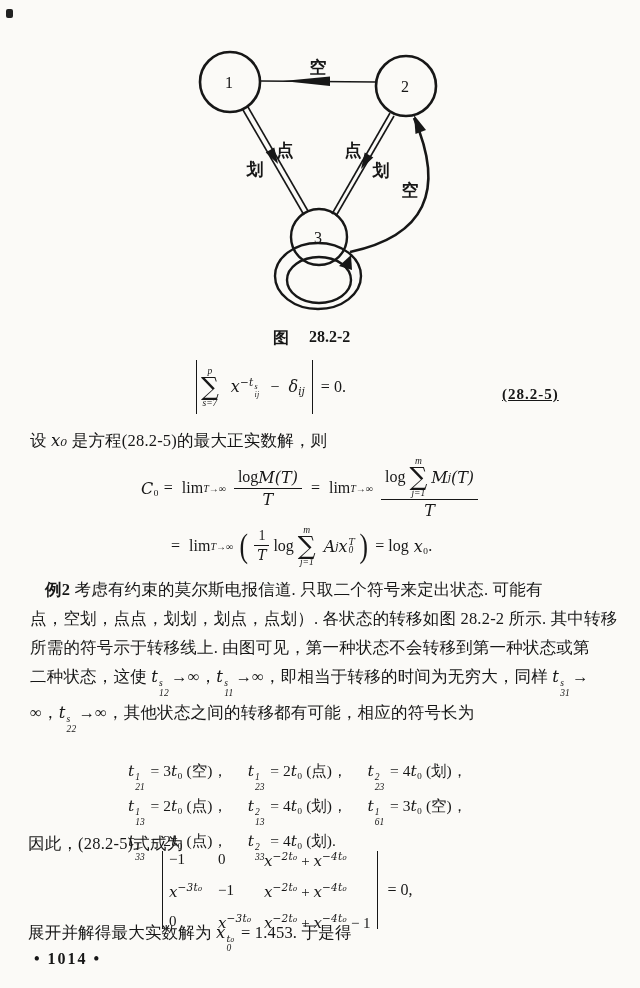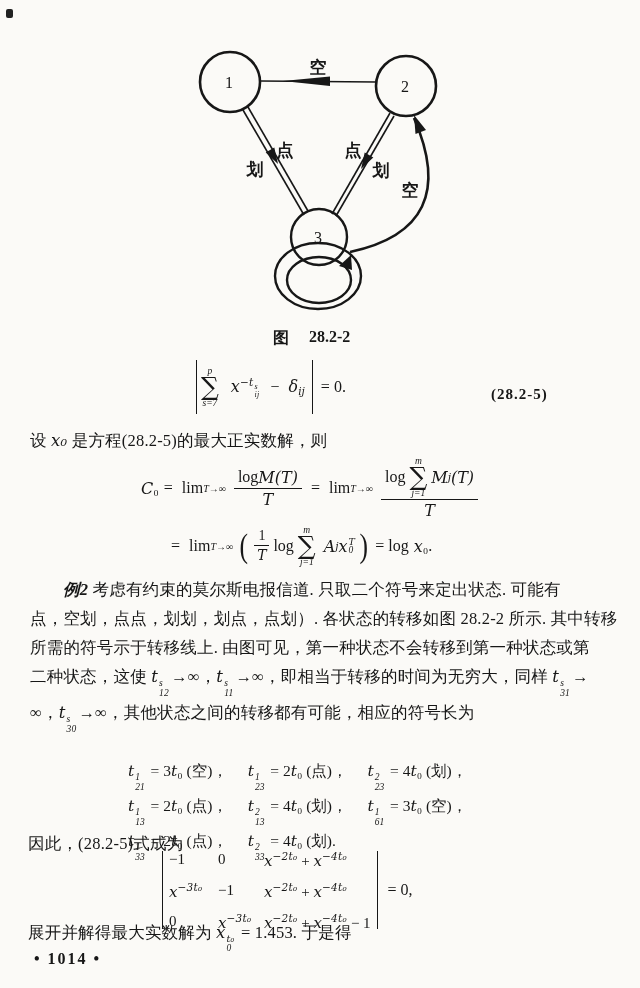--- a/index.html
+++ b/index.html
@@ -94,21 +94,21 @@
       <i class="v">x</i><sup class="supx"><i class="v">−t</i><span class="ss ss2">
             <span>s</span>
             <span>ij</span>
           </span></sup>
       <span class="mop">−</span>
       <i class="v">δ</i><sub class="subx v">ij</sub>
     </span>
     <span class="vbar" style="height:54px;margin-left:7px;"></span>
     <span class="mop" style="margin-left:8px;">= 0.</span>
   </div>
-  <div class="abs eqlabel" style="left:491px;top:386px;">(28.2-5)</div>
+  <div class="abs eqlabel" style="left:502px;top:386px;text-decoration:underline;">(28.2-5)</div>
 
   <div class="abs pline" style="left:30px;top:426px;">
     <span class="cjk">设 </span><i class="v">x₀</i><span class="cjk"> 是方程(28.2-5)的最大正实数解，则</span>
   </div>
 
   <div class="abs eqrow" style="left:141px;top:450px;height:76px;">
     <i class="v">C</i>
       <span>₀</span>
     <span class="mop">=</span>
     <span class="limstack">
@@ -167,39 +167,39 @@
         <span class="v">T</span>
         <span>0</span>
       </span>
     <span class="bigp">)</span>
     <span class="mop">= log</span>
     <i class="v">x</i>
       <span>₀.</span>
   </div>
 
   <div class="abs" style="left:30px;top:575px;width:588px;">
-    <div class="pline"><b class="cjk" style="margin-left:33px;font-style:italic;">例2</b><span class="cjk">  考虑有约束的莫尔斯电报信道. 只取二个符号来定出状态. 可能有</span></div>
+    <div class="pline"><b class="cjk" style="margin-left:15px;">例2</b><span class="cjk">  考虑有约束的莫尔斯电报信道. 只取二个符号来定出状态. 可能有</span></div>
     <div class="pline">点，空划，点点，划划，划点，点划）. 各状态的转移如图 28.2-2 所示. 其中转移</div>
     <div class="pline">所需的符号示于转移线上. 由图可见，第一种状态不会转移到第一种状态或第</div>
     <div class="pline">
       <span class="cjk">二种状态，这使 </span><i class="v">t</i><span class="ss">
           <span>s</span>
           <span>12</span>
         </span><span class="cjk">→∞，</span><i class="v">t</i><span class="ss">
           <span>s</span>
           <span>11</span>
         </span><span class="cjk">→∞，即相当于转移的时间为无穷大，同样 </span><i class="v">t</i><span class="ss">
           <span>s</span>
           <span>31</span>
         </span><span class="cjk">→</span>
     </div>
     <div class="pline">
       <span class="cjk">∞，</span><i class="v">t</i><span class="ss">
           <span>s</span>
-          <span>30</span>
+          <span>22</span>
         </span><span class="cjk">→∞，其他状态之间的转移都有可能，相应的符号长为</span>
     </div>
   </div>
 
   <div class="abs" style="left:128px;top:757px;">
     <div class="teqline">
       <span class="titem"><i class="v">t</i><span class="ss">
             <span>1</span>
             <span>21</span>
           </span><span> = 3</span><i class="v">t</i><span>₀</span><span class="cjk"> (空)，</span></span>

